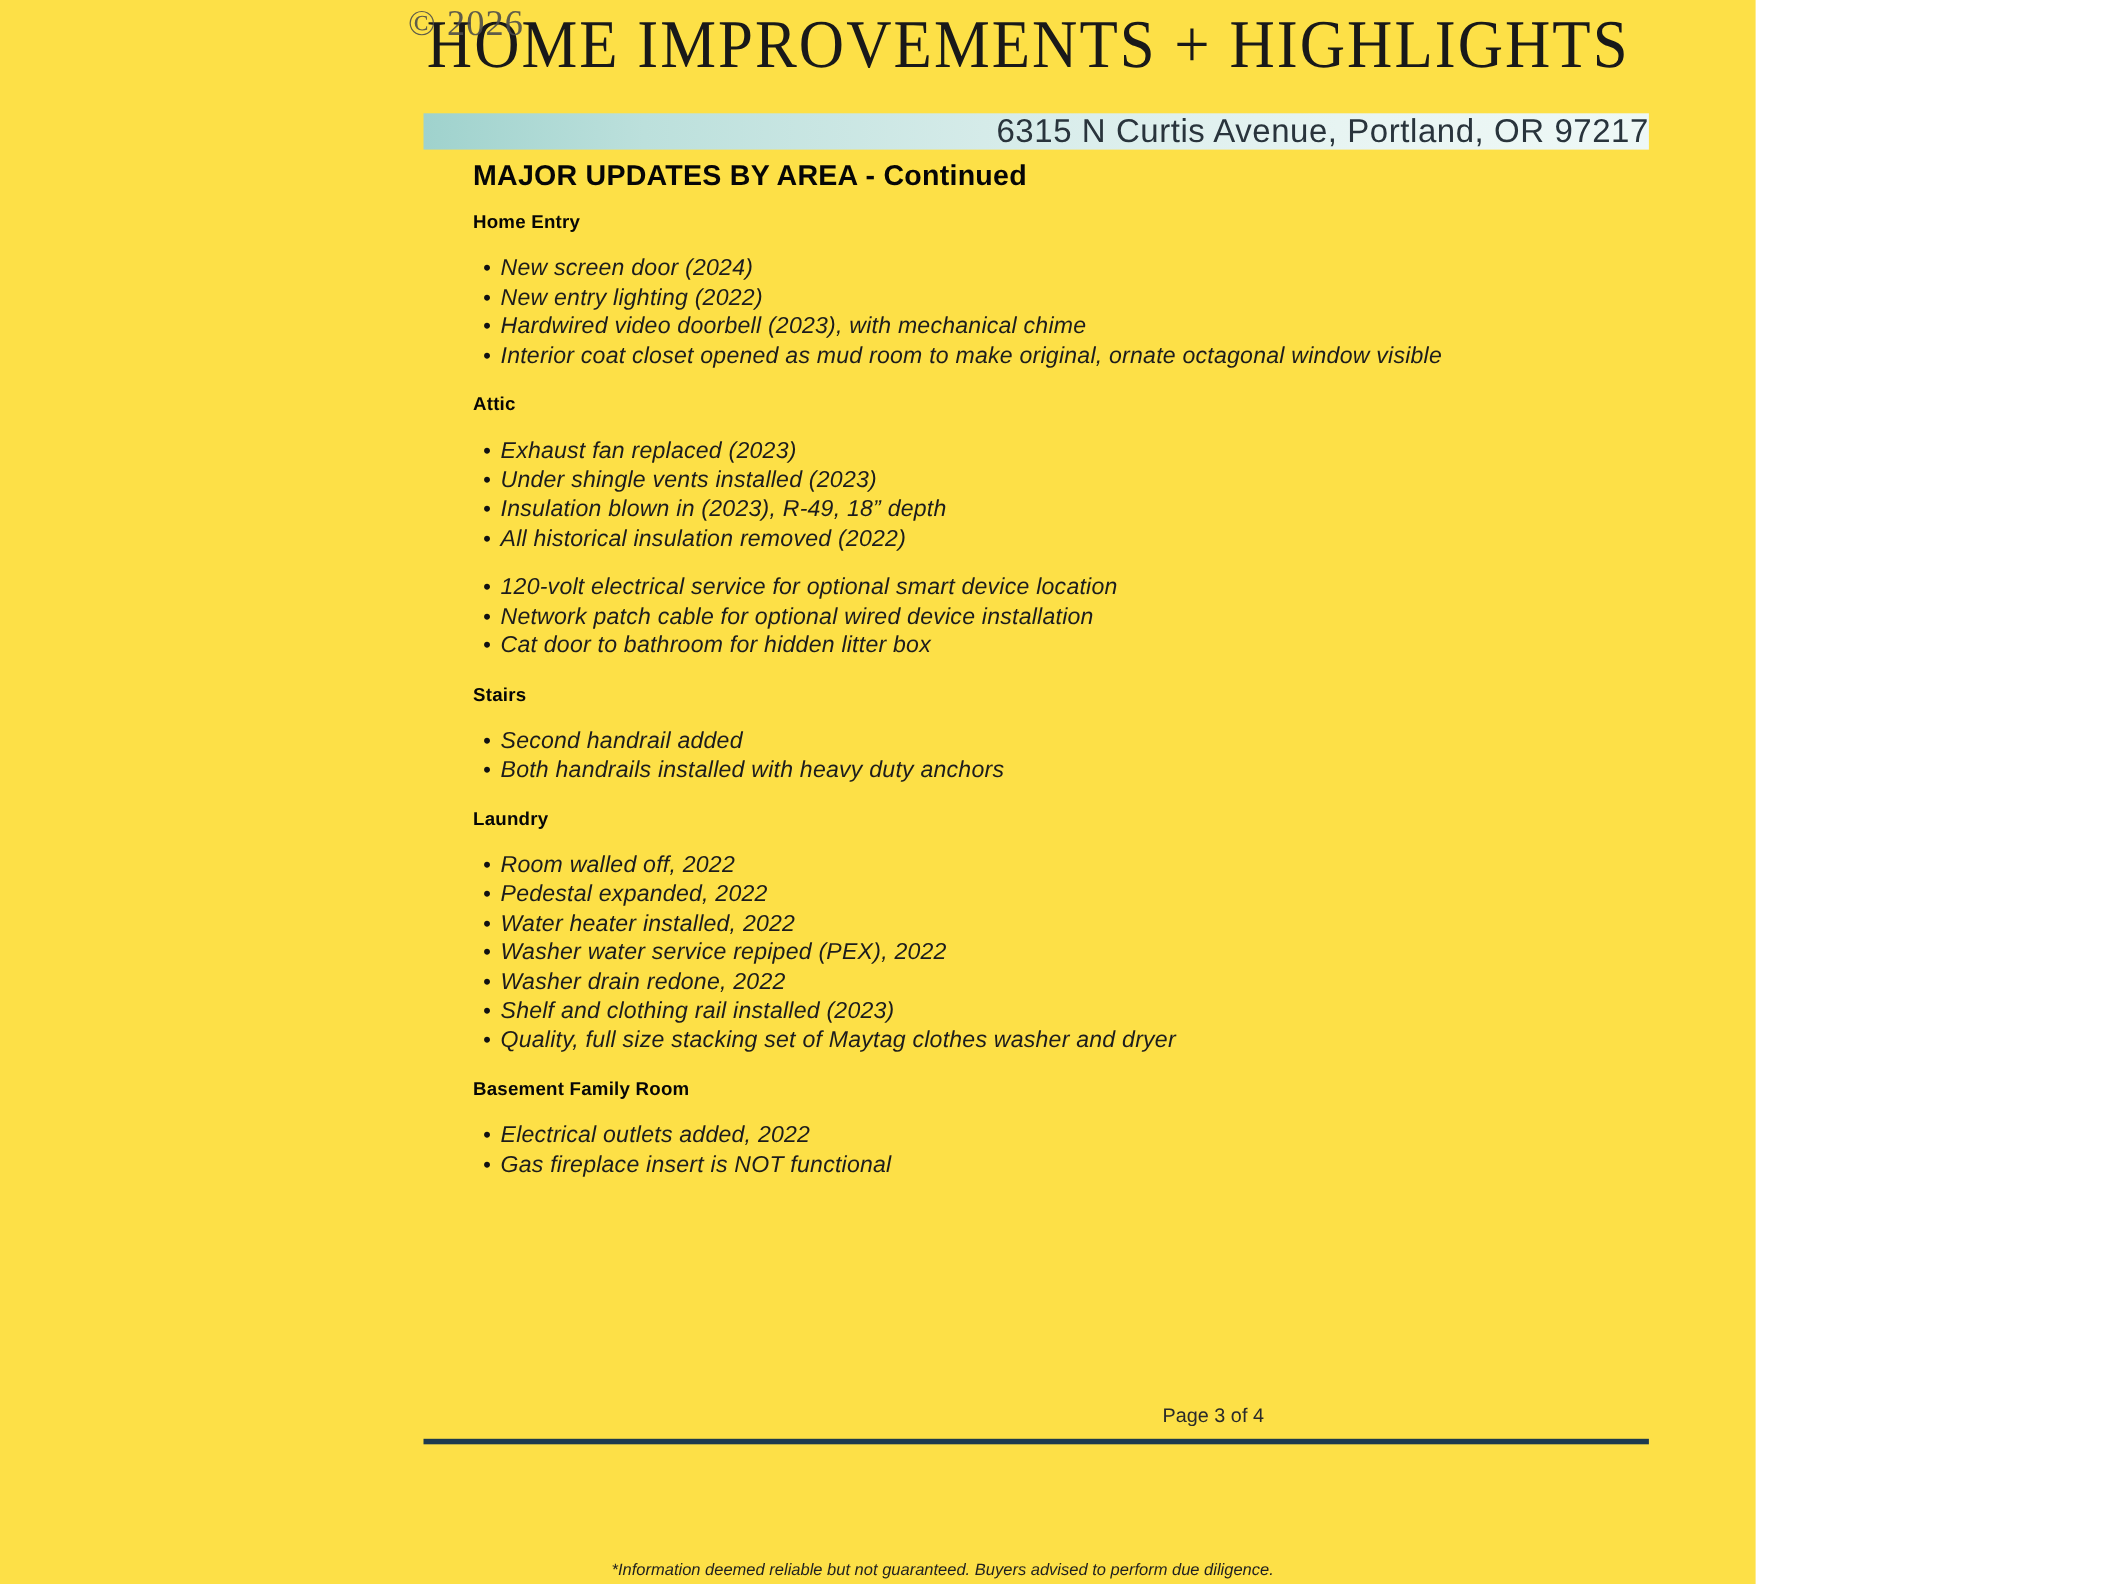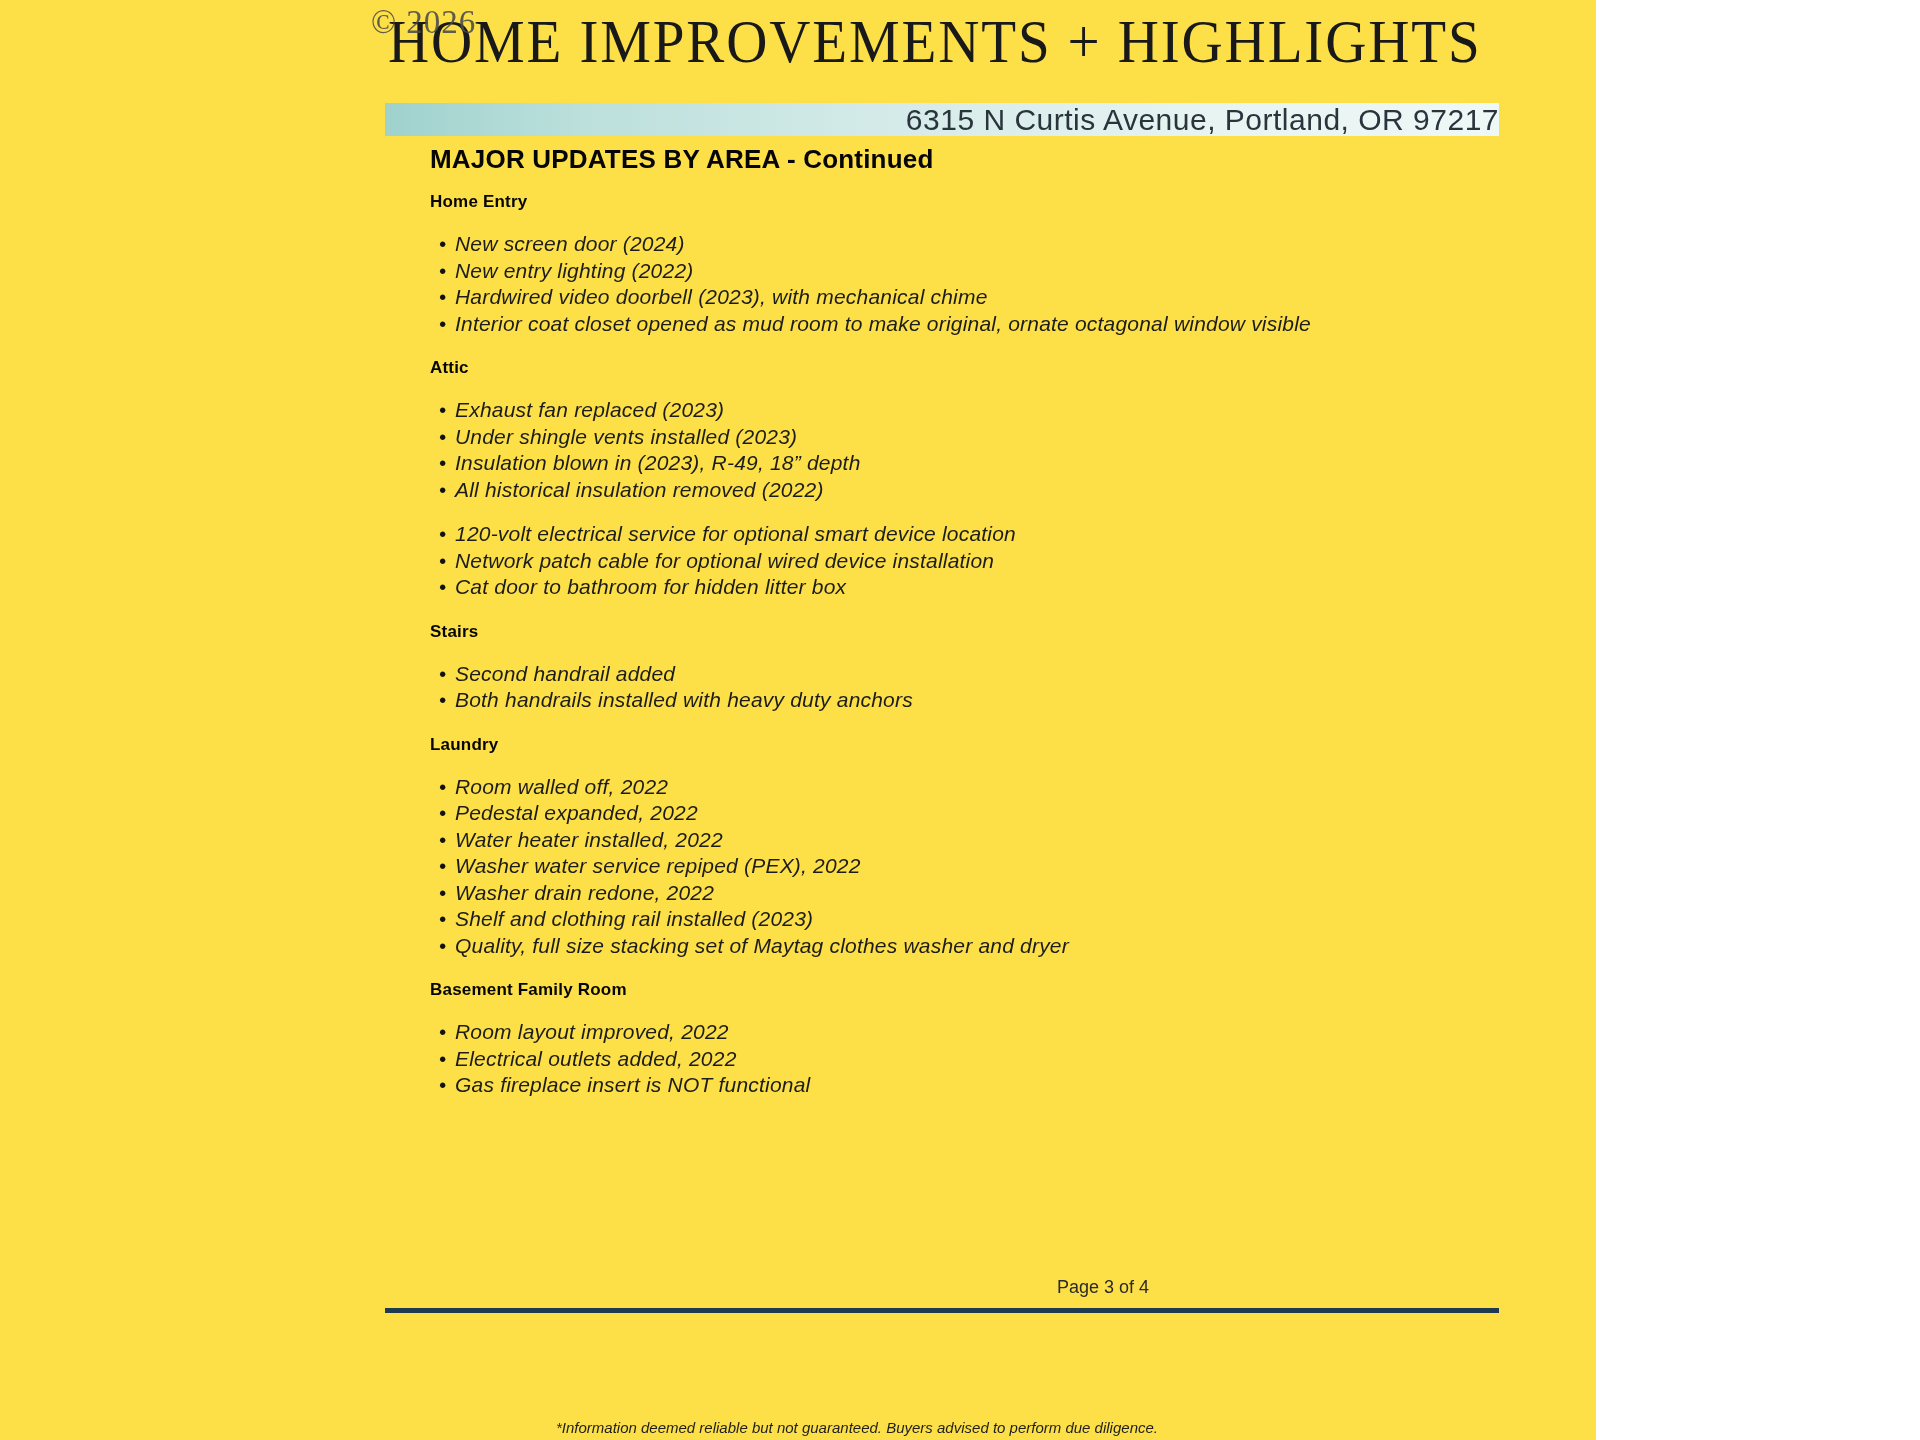--- a/index.html
+++ b/index.html
@@ -201,21 +201,20 @@
             <li>Water heater installed, 2022</li>
             <li>Washer water service repiped (PEX), 2022</li>
             <li>Washer drain redone, 2022</li>
             <li>Shelf and clothing rail installed (2023)</li>
             <li>Quality, full size stacking set of Maytag clothes washer and dryer</li>
           </ul>
         </div>
         <div class="section">
           <h3>Basement Family Room</h3>
           <ul>
-            <li>Room layout improved, 2022</li>
             <li>Electrical outlets added, 2022</li>
             <li>Gas fireplace insert is NOT functional</li>
           </ul>
         </div>
       </div>
   </div>
 
   <div class="page-number">Page 3 of 4</div>
 
   <div class="footer-line"></div>

